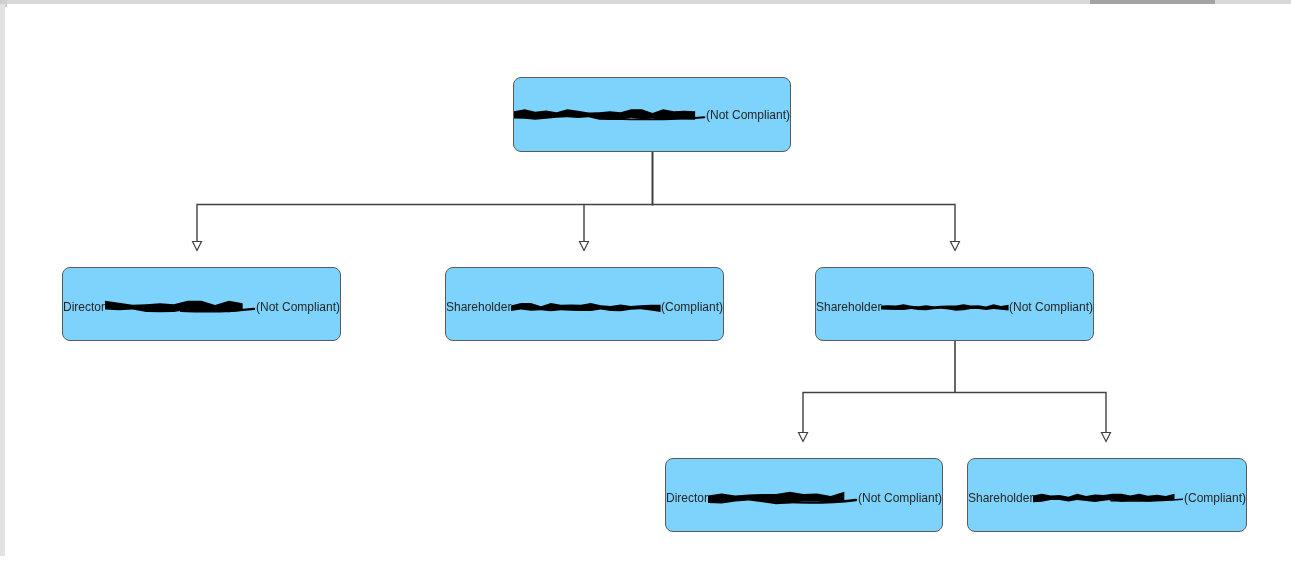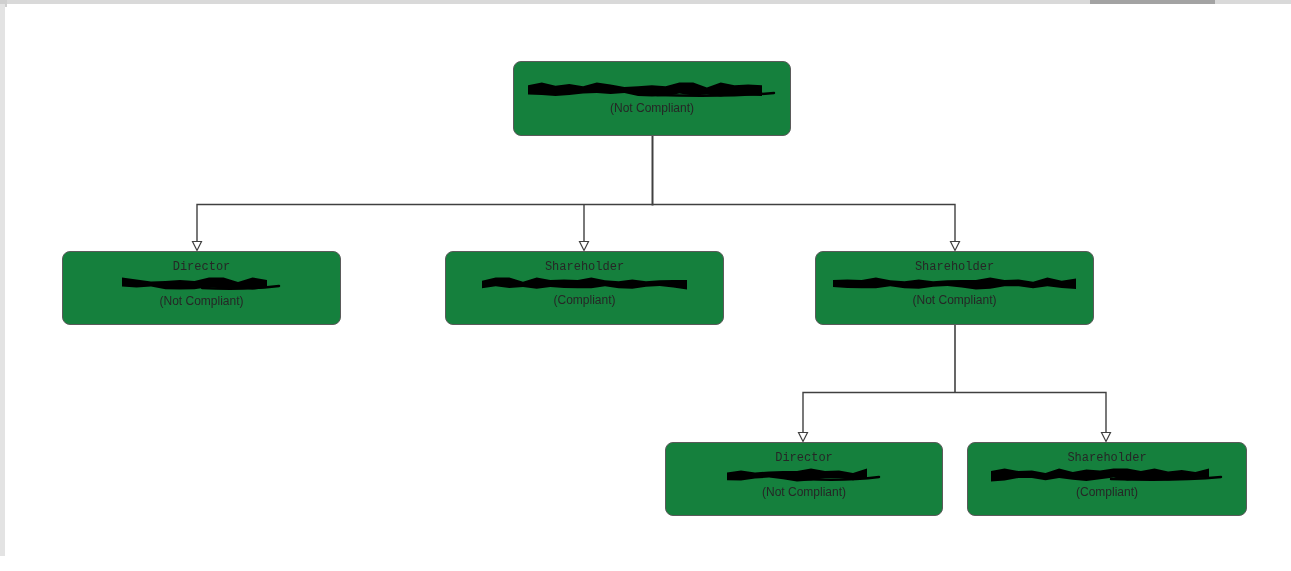--- a/index.html
+++ b/index.html
@@ -11,26 +11,26 @@
   .topbar{position:absolute;left:0;top:0;width:1291px;height:4px;background:#d9d9d9;}
   .topthumb{position:absolute;left:1090px;top:0;width:125px;height:4px;background:#a3a3a3;}
   .topcorner{position:absolute;left:0;top:0;width:7px;height:7px;background:#cfcfcf;}
   .leftstrip{position:absolute;left:0;top:4px;width:5px;height:552px;background:#e3e3e3;}
 
   
   .connectors{position:absolute;left:0;top:0;}
 
   
   .node{
-    position:absolute;box-sizing:border-box;background:#15803d;
+    position:absolute;box-sizing:border-box;background:#7dd3fc;
     border:1px solid #5a5a5a;border-radius:8px;
-    display:flex;flex-direction:column;align-items:center;
-    padding-top:6px;color:#262626;font-size:12px;text-align:center;
+    display:flex;align-items:center;
+    padding-top:6px;color:#262626;font-size:12px;text-align:center;margin-top:16px;
   }
-  .node .role{line-height:18px;white-space:nowrap;font-family:Liberation Mono, monospace;}
+  .node .role{line-height:18px;white-space:nowrap;}
   .node .status{line-height:18px;white-space:nowrap;}
   .node svg.scribble{display:block;margin:1px 0;}
   .n-root{left:513px;top:61px;width:278px;height:75px;justify-content:center;padding-top:0;}
   .n-d1{left:62px;top:251px;width:279px;height:74px;}
   .n-s1{left:445px;top:251px;width:279px;height:74px;}
   .n-s2{left:815px;top:251px;width:279px;height:74px;}
   .n-d2{left:665px;top:442px;width:278px;height:74px;}
   .n-s3{left:967px;top:442px;width:280px;height:74px;}
 </style>
 </head>

